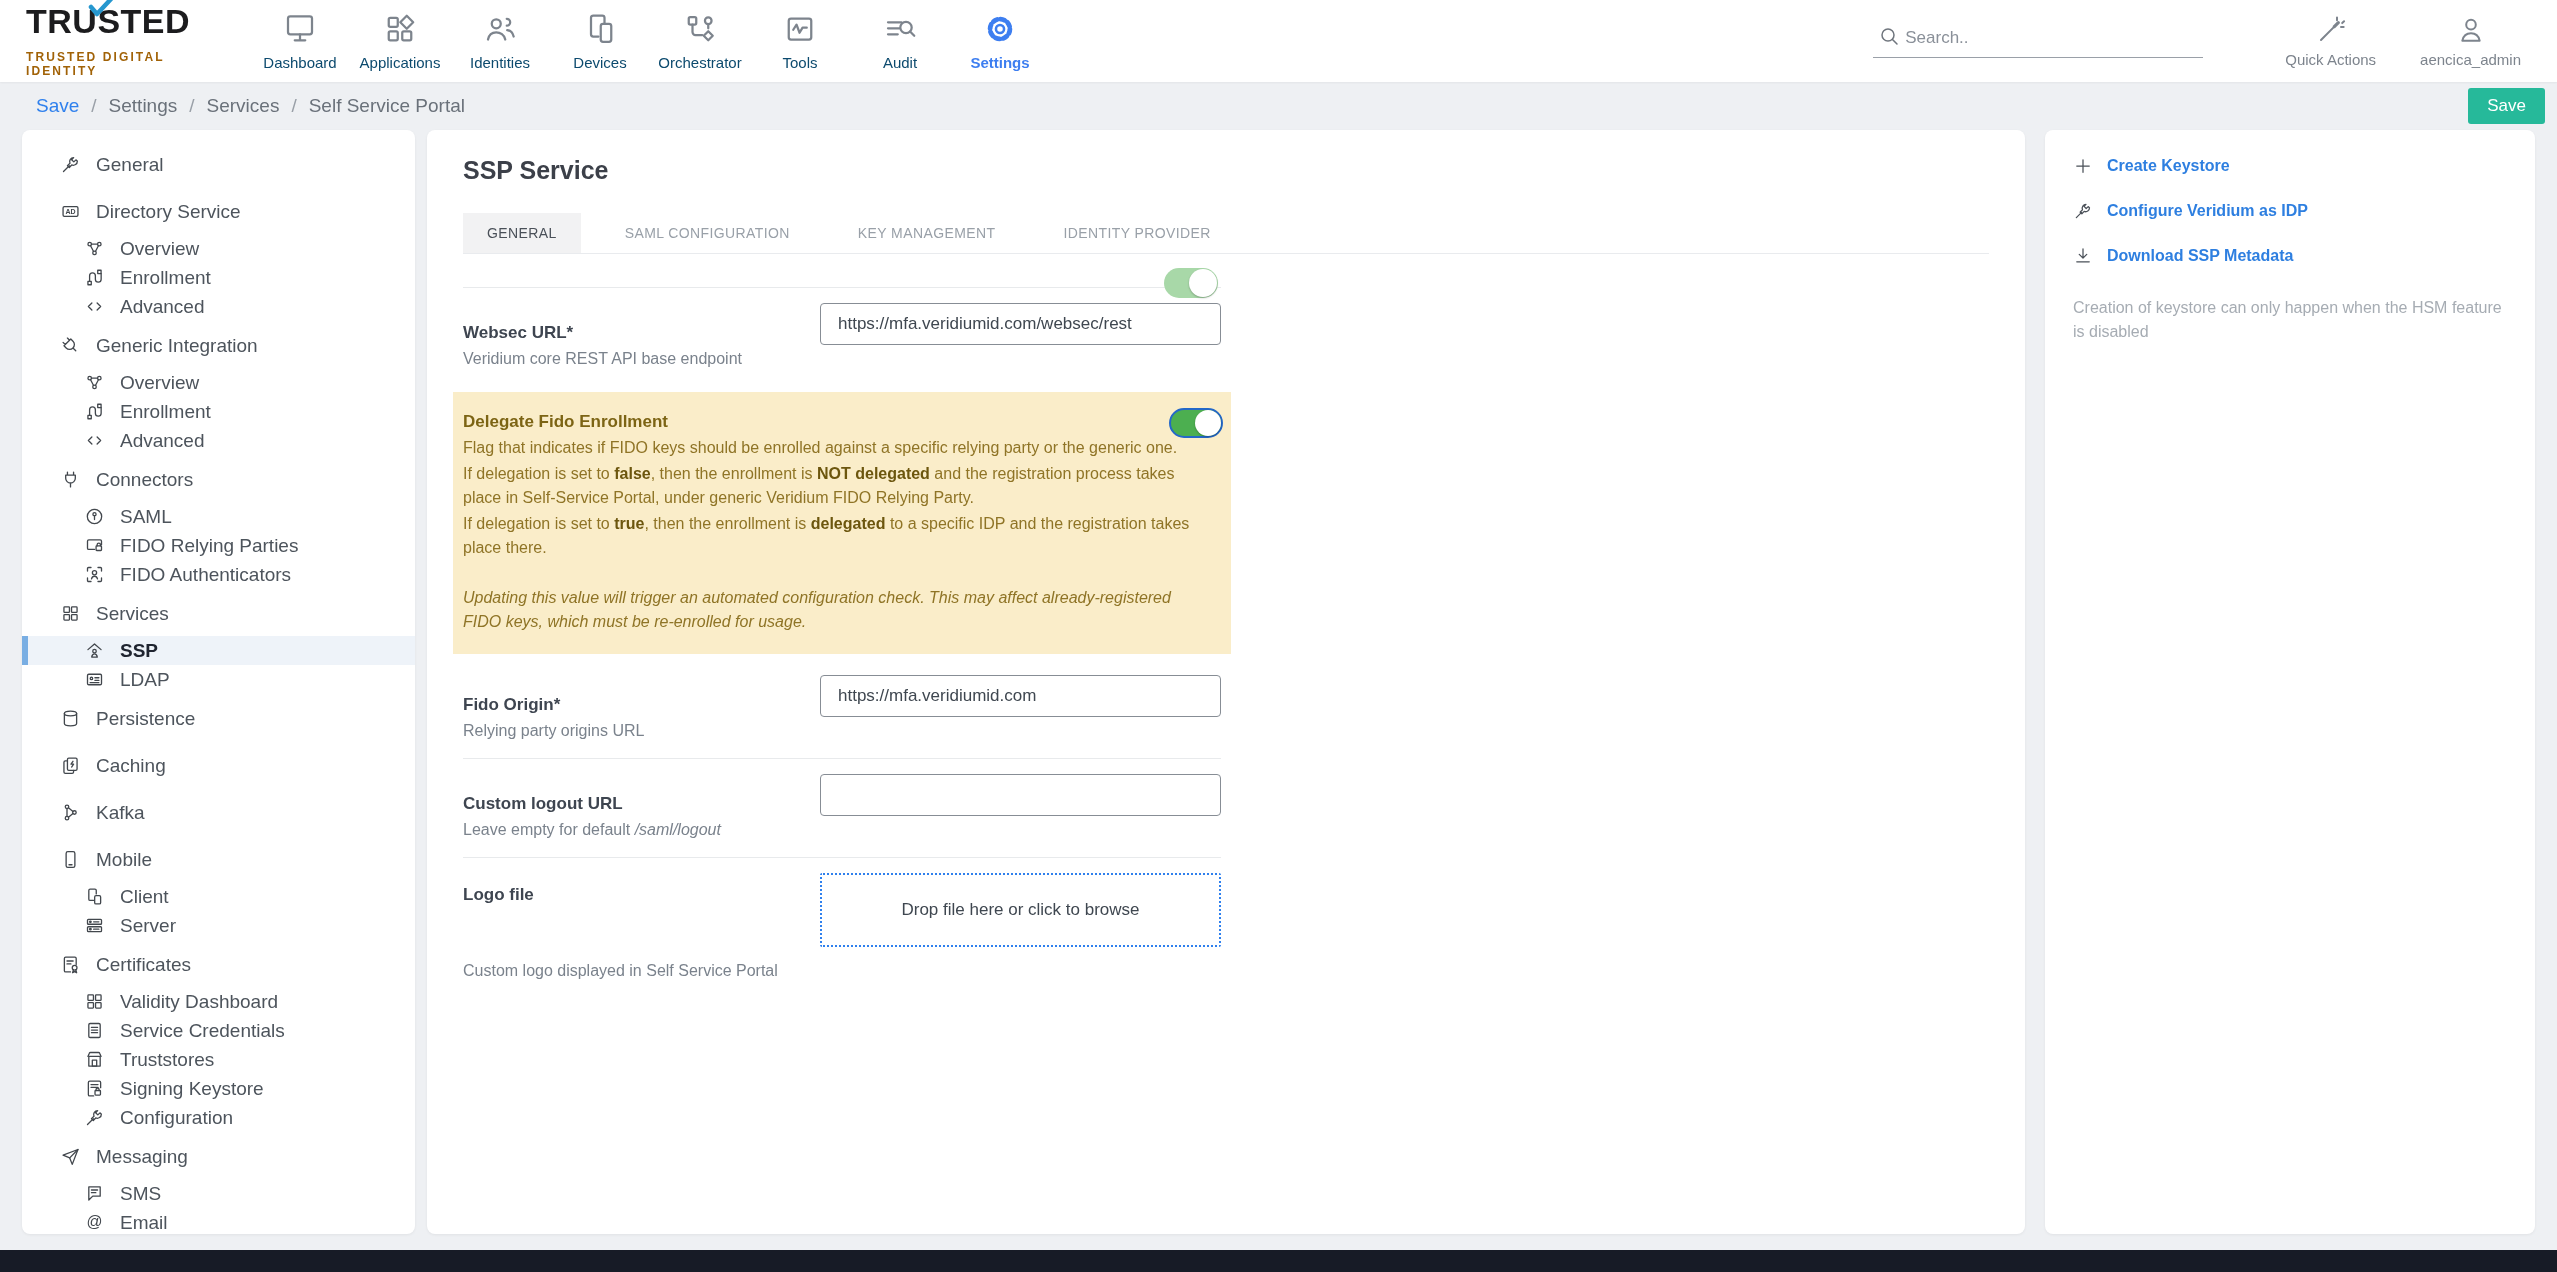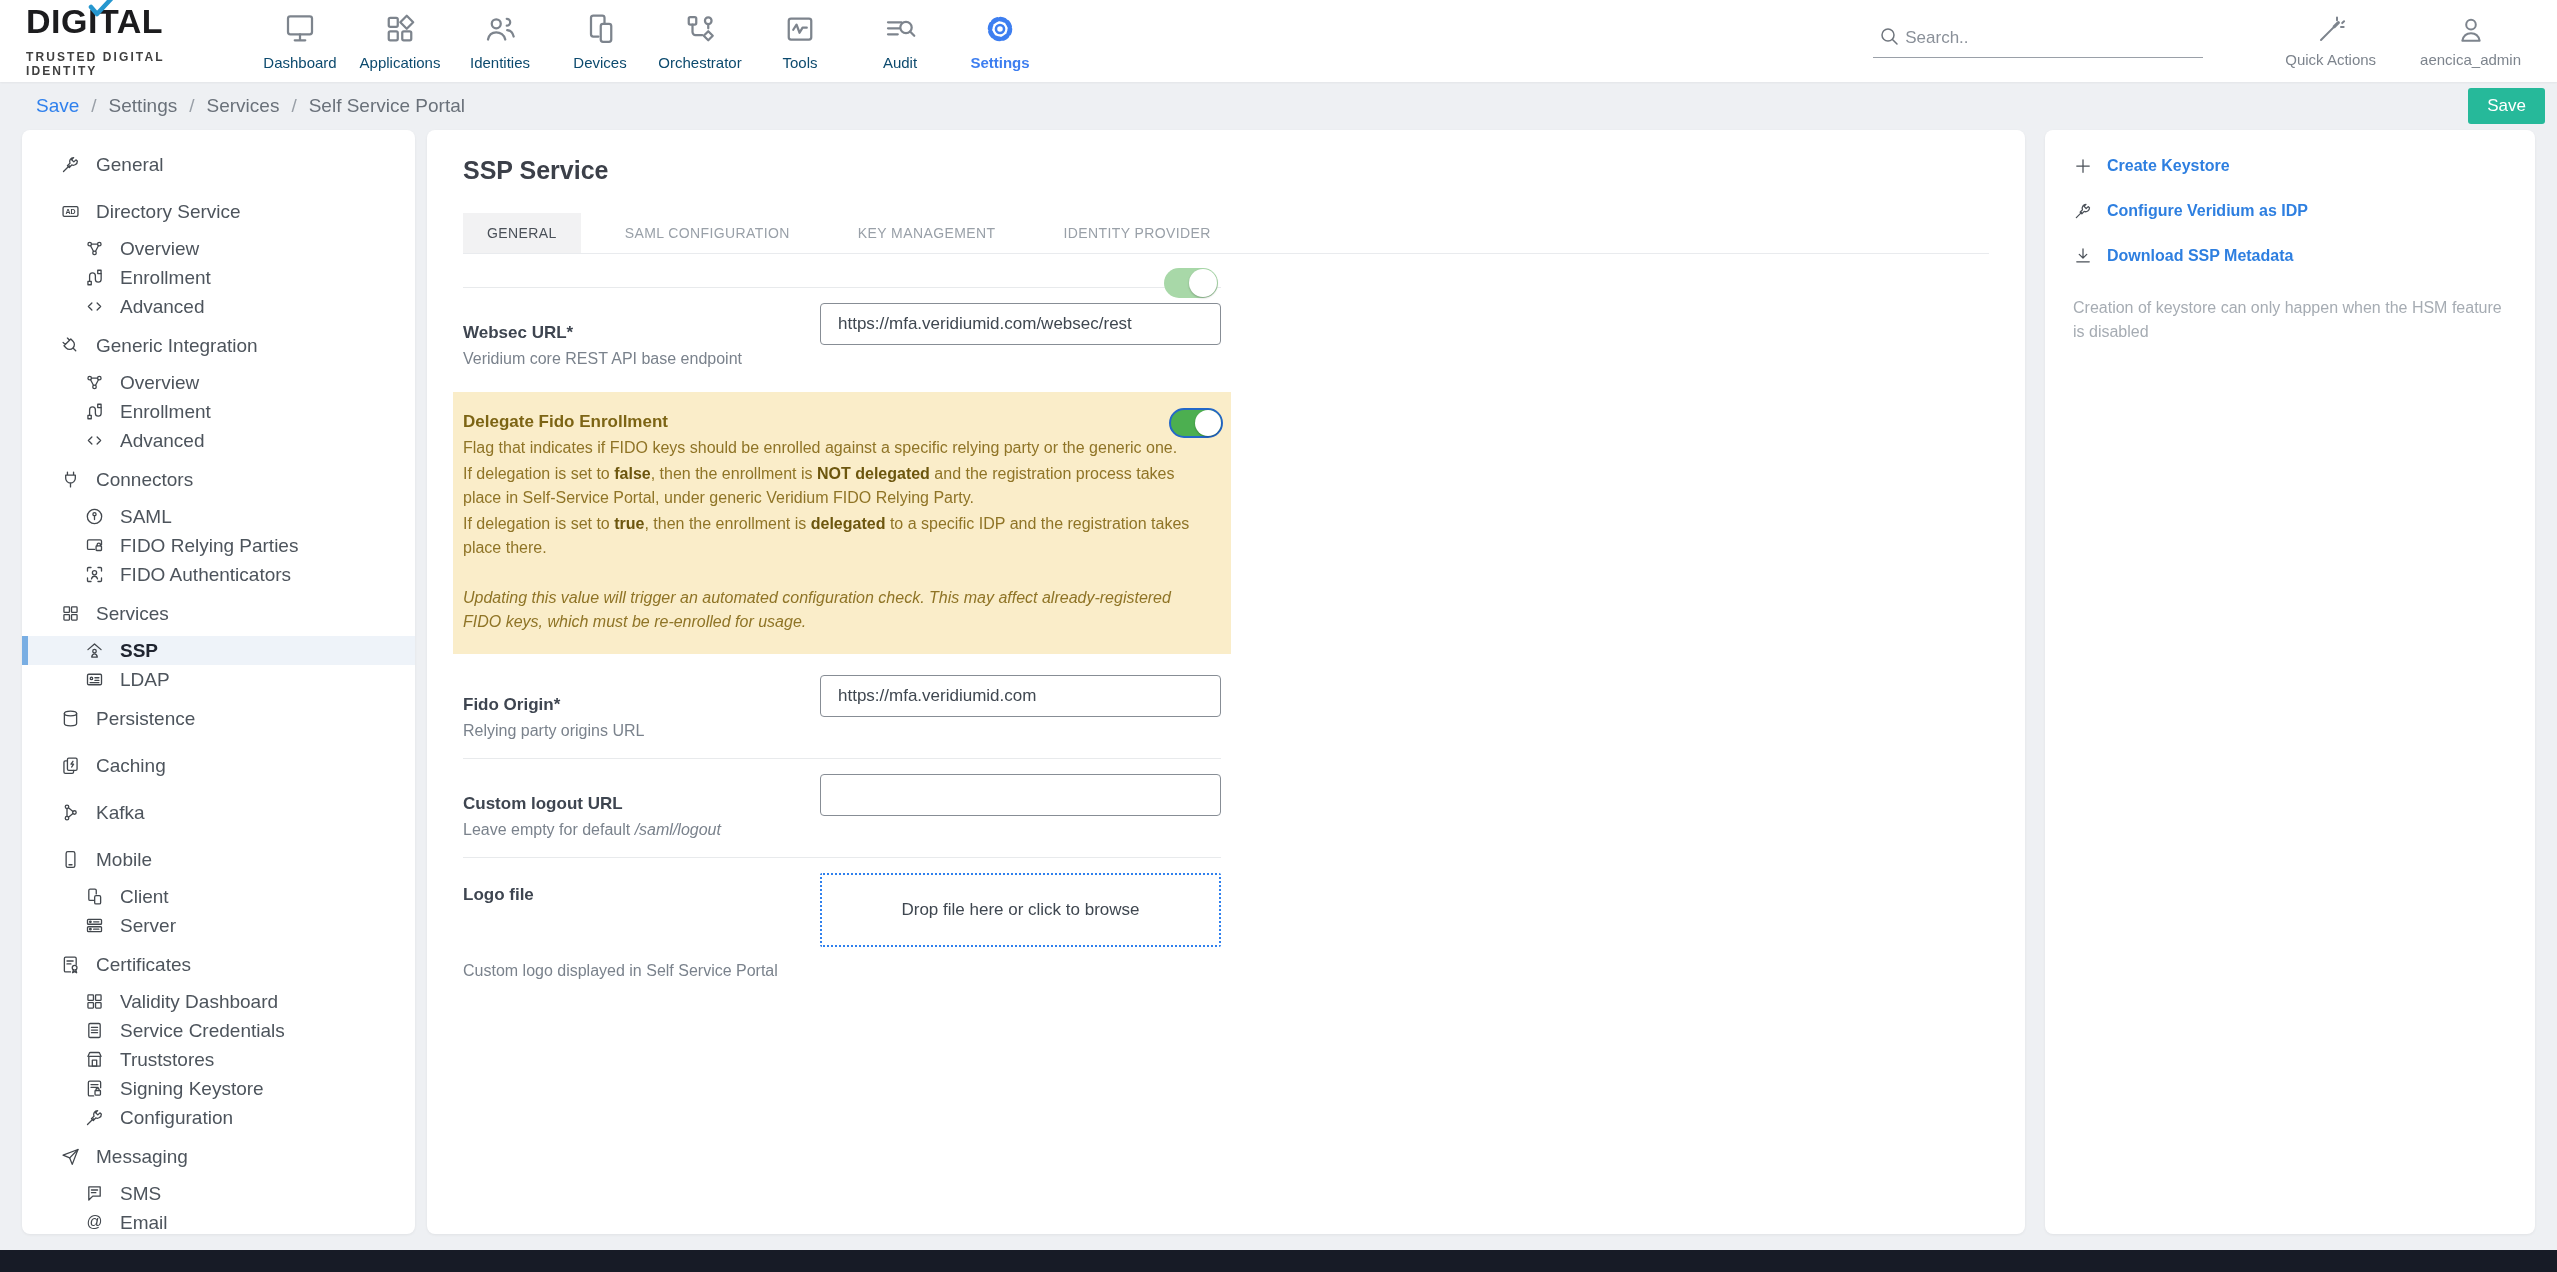--- a/index.html
+++ b/index.html
@@ -11,21 +11,21 @@
     overflow:hidden;
     color:#4a5058;
   }
   svg.ic { fill:none; stroke:currentColor; stroke-width:1.5; stroke-linecap:round; stroke-linejoin:round; }
 
   
   .topnav { height:82px; background:#fff; display:flex; align-items:center; box-shadow:0 1px 2px rgba(0,0,0,.05); position:relative; z-index:5; }
   .logo { width:240px; padding-left:26px; position:relative; }
   .logo-word { font-size:34px; font-weight:800; color:#1c1c1e; letter-spacing:.5px; line-height:1; }
   .logo-check { position:absolute; left:88px; top:-7px; }
-  .logo-tag { font-size:12px; font-weight:700; color:#404040; letter-spacing:2.1px; margin-top:12px; }
+  .logo-tag { font-size:12px; font-weight:700; color:#a16207; letter-spacing:2.1px; margin-top:12px; }
   .nav-items { display:flex; margin-left:10px; }
   .nav-item { width:100px; display:flex; flex-direction:column; align-items:center; gap:7px; color:#7d848d; cursor:pointer; }
   .nav-item .nv-label { font-size:15px; color:#0c4a6e; }
   .nav-item.active { color:#3d7ef0; }
   .nav-item.active .nv-label { color:#3d7ef0; font-weight:700; }
   .nav-item svg { width:36px; height:36px; }
   .topbar-right { margin-left:auto; display:flex; align-items:center; padding-right:14px; }
   .searchbox { display:flex; align-items:flex-end; gap:4px; border-bottom:1px solid #9aa0a8; width:330px; padding:0 4px 9px 4px; margin-right:60px; }
   .searchbox svg { width:24px; height:24px; color:#6f757d; }
   .searchbox input { border:none; outline:none; background:transparent; font-size:17px; width:240px; color:#555; font-family:inherit; }
@@ -282,21 +282,21 @@
         <path d="M12 3.5v10.5M7.5 10l4.5 4.5L16.5 10M4.5 19h15"></path>
       </symbol>
     <symbol id="s-check" viewBox="0 0 24 20">
         <path d="M2 10l6 7L22 2" stroke-width="4.5"></path>
       </symbol>
   </defs>
 </svg>
 
 <div class="topnav">
   <div class="logo">
-    <div class="logo-word">DIGITAL</div>
+    <div class="logo-word">TRUSTED</div>
     <svg class="ic logo-check" width="26" height="20" style="color:#2697cf">
         <use href="#s-check"></use>
       </svg>
     <div class="logo-tag">TRUSTED DIGITAL IDENTITY</div>
   </div>
   <div class="nav-items">
     <div class="nav-item">
         <svg class="ic">
           <use href="#s-monitor"></use>
         </svg>

